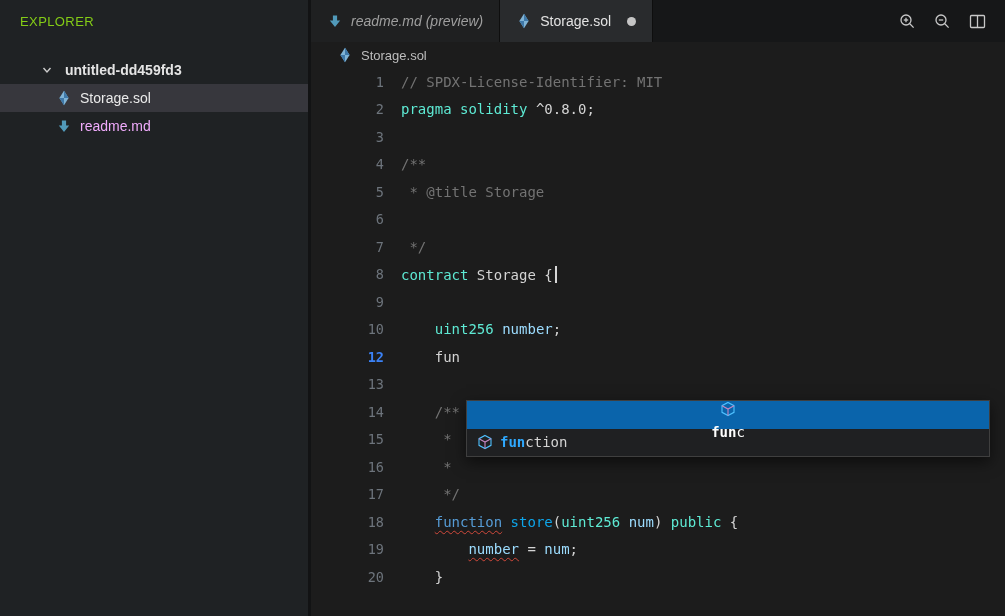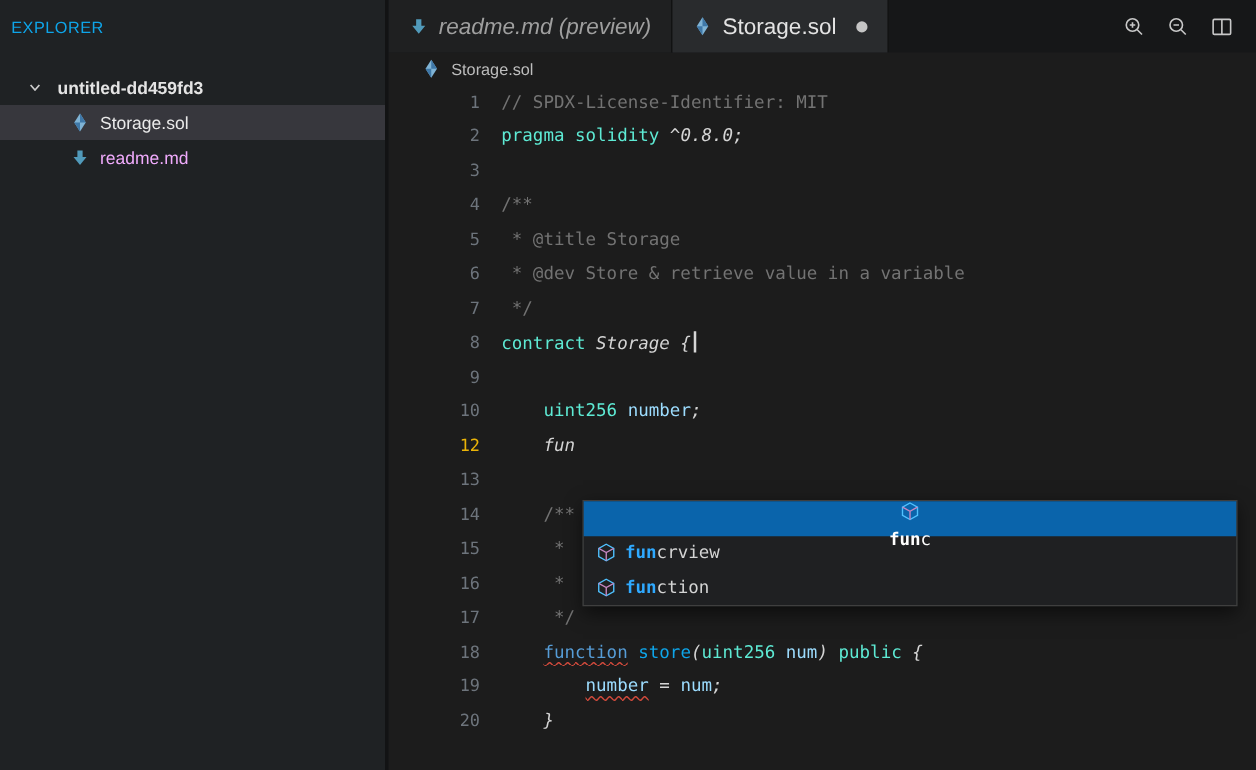--- a/index.html
+++ b/index.html
@@ -13,42 +13,42 @@
   .app{display:flex;width:1005px;height:616px;}
 
   
   .sidebar{
     width:311px;min-width:311px;background:#1f2224;
     border-right:3px solid #121314;
     display:flex;flex-direction:column;
   }
   .sidebar-title{
     height:42px;display:flex;align-items:center;
-    padding-left:9px;font-size:13px;letter-spacing:.4px;color:#0ea5e9;
+    padding-left:20px;font-size:13px;letter-spacing:.4px;color:#84cc16;
   }
   .folder-row{
     margin-top:14px;height:28px;display:flex;align-items:center;gap:10px;
-    padding-left:20px;color:#e4e4e4;font-weight:bold;font-size:14px;cursor:pointer;
+    padding-left:39px;color:#e4e4e4;font-weight:bold;font-size:14px;cursor:pointer;
   }
   .file-list{display:flex;flex-direction:column;}
   .file-row{
     height:28px;display:flex;align-items:center;gap:8px;
     padding-left:56px;font-size:14px;color:#f0abfc;cursor:pointer;white-space:nowrap;
   }
   .file-row.selected{background:#37373d;color:#eaeaea;}
   .file-icon{width:16px;height:16px;display:flex;align-items:center;justify-content:center;}
 
   
   .editor-area{flex:1;display:flex;flex-direction:column;background:#1c1c1c;min-width:0;}
   .tab-strip{height:42px;background:#161718;display:flex;align-items:stretch;flex:none;}
   .tabs{display:flex;}
   .tab{
     display:flex;align-items:center;gap:8px;padding:0 16px;
     background:#1f2021;border-right:1px solid #0e0e0e;
-    font-size:18px;color:#9f9f9f;cursor:pointer;white-space:nowrap;
+    font-size:14px;color:#9f9f9f;cursor:pointer;white-space:nowrap;
   }
   .tab.active{background:#292b2d;color:#e3e3e3;}
   .tab-label.preview{font-style:italic;}
   .dirty-dot{width:9px;height:9px;border-radius:50%;background:#c5c5c5;margin-left:8px;flex:none;}
   .editor-actions{margin-left:auto;display:flex;align-items:center;gap:12px;padding-right:16px;}
   .editor-actions button{background:none;border:none;padding:3px;margin:0;cursor:pointer;display:flex;align-items:center;}
 
   .breadcrumb{
     height:26px;flex:none;display:flex;align-items:center;gap:8px;
     padding-left:26px;font-size:13px;color:#bdbdbd;cursor:pointer;
@@ -57,25 +57,25 @@
   
   .code{
     position:relative;flex:1;overflow:hidden;
     font-family:"DejaVu Sans Mono","Liberation Mono",monospace;font-size:14px;
   }
   .line{display:flex;height:27.5px;align-items:center;cursor:text;}
   .line-num{
     width:90px;padding-right:17px;text-align:right;flex:none;
     color:#6d747c;font-size:13.5px;
   }
-  .line.active .line-num{color:#eab308;}
+  .line.active .line-num{color:#3b82f6;font-weight:bold;}
   .line-text{white-space:pre;color:#d4d4d4;}
   .tok-comment{color:#737373;}
   .tok-keyword{color:#5eead4;}
-  .tok-plain{color:#d4d4d4;font-style:italic;}
+  .tok-plain{color:#d4d4d4;}
   .tok-variable{color:#9cdcfe;}
   .tok-function{color:#0ea5e9;}
   .tok-keyword-error,.tok-variable-error{
     text-decoration-line:underline;text-decoration-style:wavy;
     text-decoration-color:#d1493b;text-decoration-thickness:1px;text-underline-offset:3px;
   }
   .tok-keyword-error{color:#569cd6;}
   .tok-variable-error{color:#9cdcfe;}
   .caret{display:inline-block;width:2px;height:17px;background:#d6d6d6;margin-left:2px;vertical-align:-3px;}
 
@@ -209,21 +209,20 @@
           <div class="line">
             <span class="line-num">4</span>
             <span class="line-text"><span class="tok-comment">/**</span></span>
           </div>
           <div class="line">
             <span class="line-num">5</span>
             <span class="line-text"><span class="tok-comment"> * @title Storage</span></span>
           </div>
           <div class="line">
             <span class="line-num">6</span>
-            <span class="line-text"><span class="tok-comment"> * @dev Store &amp; retrieve value in a variable</span></span>
           </div>
           <div class="line">
             <span class="line-num">7</span>
             <span class="line-text"><span class="tok-comment"> */</span></span>
           </div>
           <div class="line">
             <span class="line-num">8</span>
             <span class="line-text"><span class="tok-keyword">contract</span><span class="tok-plain"> Storage {</span><span class="caret"></span></span>
           </div>
           <div class="line">
@@ -281,28 +280,19 @@
             </span>
             <span class="s-label"><span></span><span class="match">fun</span><span>c</span></span>
           </div>
           <div class="suggest-row">
             <span class="s-icon">
               <svg viewBox="0 0 16 16" width="16" height="16">
                 <path d="M8 1.4 L14 4.7 V11.3 L8 14.6 L2 11.3 V4.7 Z" fill="none" stroke="#4fc1ff" stroke-width="1.1"></path>
                 <path d="M2 4.7 L8 8 L14 4.7 M8 8 V14.6" fill="none" stroke="#c586c0" stroke-width="1.1"></path>
               </svg>
             </span>
-            <span class="s-label"><span></span><span class="match">fun</span><span>crview</span></span>
-          </div>
-          <div class="suggest-row">
-            <span class="s-icon">
-              <svg viewBox="0 0 16 16" width="16" height="16">
-                <path d="M8 1.4 L14 4.7 V11.3 L8 14.6 L2 11.3 V4.7 Z" fill="none" stroke="#4fc1ff" stroke-width="1.1"></path>
-                <path d="M2 4.7 L8 8 L14 4.7 M8 8 V14.6" fill="none" stroke="#c586c0" stroke-width="1.1"></path>
-              </svg>
-            </span>
             <span class="s-label"><span></span><span class="match">fun</span><span>ction</span></span>
           </div>
         </div>
     </div>
 
   </main>
 </div>
 
 </body></html>

